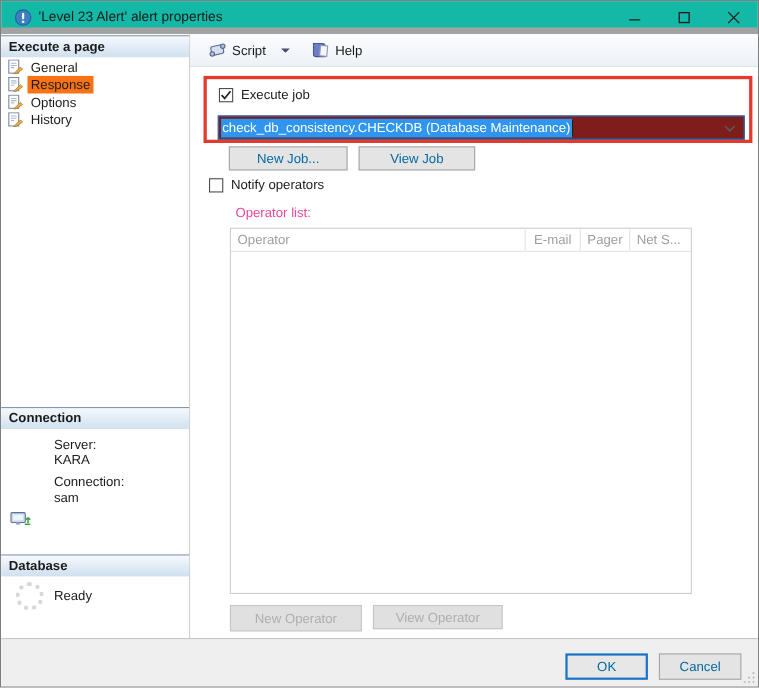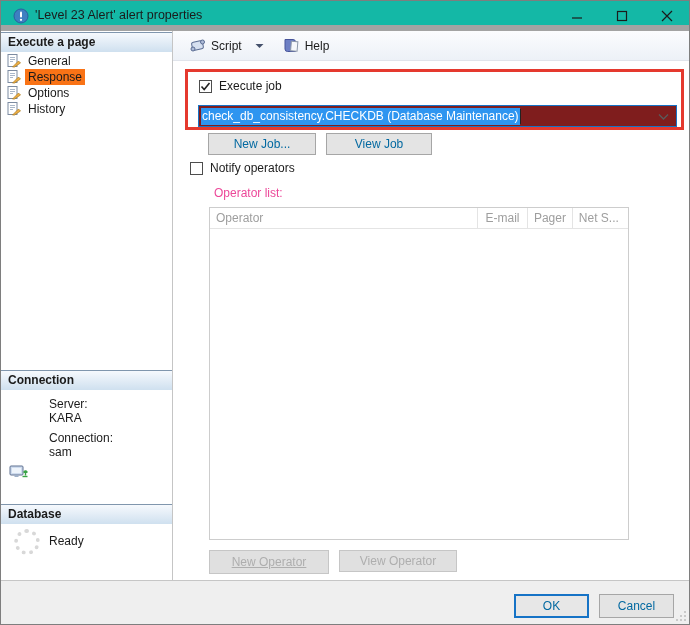--- a/index.html
+++ b/index.html
@@ -56,21 +56,21 @@
   .lbl-notify{ left:37px; top:100px; }
   .lbl-oplist{ left:41px; top:125px; color:#ec4899; }
   .listview{ left:36px; top:146px; width:420px; height:333px; border:1px solid #cdcdcd; background:#fff; }
   .lv-header{ display:flex; height:21px; border-bottom:1px solid #e4e4e4; color:#9e9e9e; }
   .lv-col{ line-height:20px; border-right:1px solid #e4e4e4; overflow:hidden; white-space:nowrap; }
   .lv-col.c0{ width:299px; padding-left:6px; }
   .lv-col.c1{ width:56px;  text-align:center; }
   .lv-col.c2{ width:50px;  text-align:center; }
   .lv-col.c3{ width:61px;  padding-left:6px; border-right:none; }
   .btn[disabled], .btn.disabled{ background:#e0e0e0; border-color:#c6c6c6; color:#aeaeae; cursor:default; }
-  .btn-newop{ left:36px; top:489px; width:120px; height:24px;text-decoration:underline; }
+  .btn-newop{ left:36px; top:489px; width:120px; height:24px; }
   .btn-viewop{ left:166px; top:489px; width:118px; height:22px; }
 
   
   .footer{ left:0; right:0; top:579px; bottom:0; background:#efefef; border-top:1px solid #c6c6c6; }
   .btn-ok{ left:513px; top:13px; width:75px; height:24px; border:2px solid #1673c6; background:#e7e7e7; }
   .btn-cancel{ left:598px; top:13px; width:75px; height:24px; }
   .grip{ right:2px; bottom:2px; }
 </style>
 </head>
 <body>

